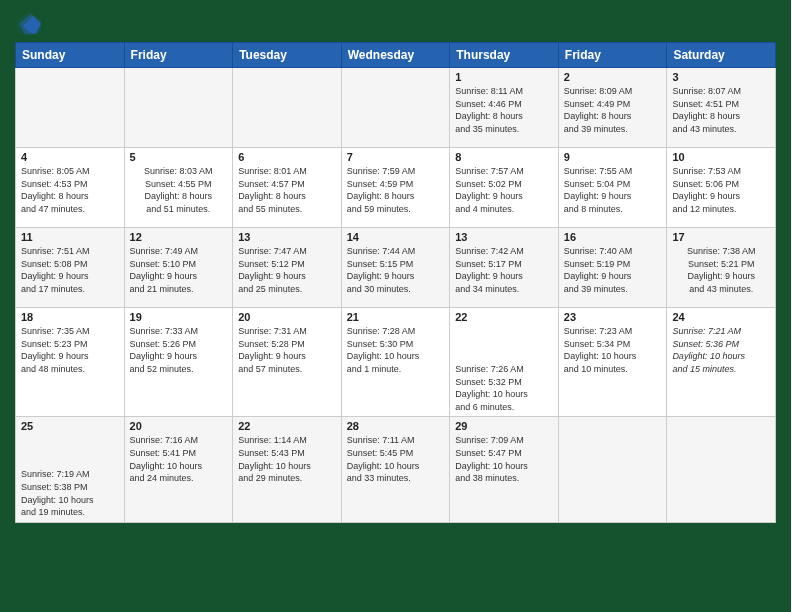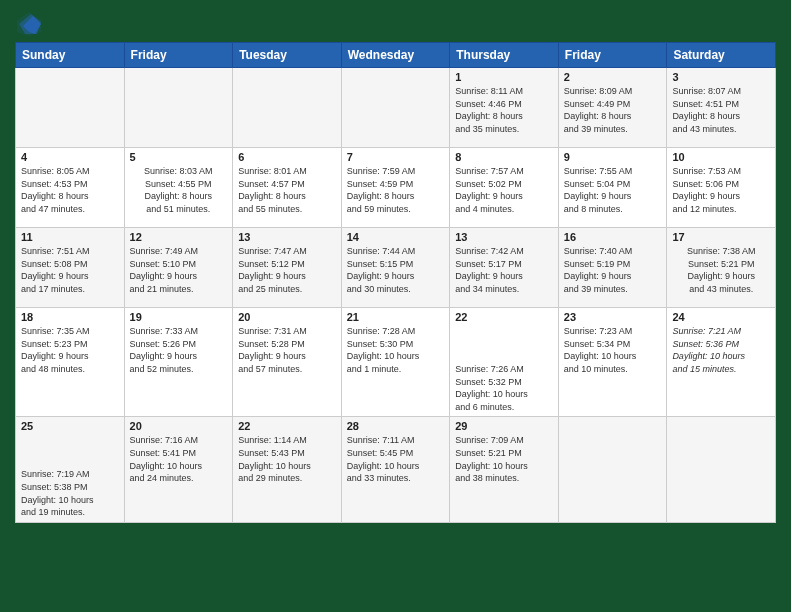--- a/index.html
+++ b/index.html
@@ -341,21 +341,21 @@
           <td>
             <span class="day-num">28</span>
             <div class="day-info" style="white-space: pre-line;">Sunrise: 7:11 AM
 Sunset: 5:45 PM
 Daylight: 10 hours
 and 33 minutes.</div>
           </td>
           <td>
             <span class="day-num">29</span>
             <div class="day-info" style="white-space: pre-line;">Sunrise: 7:09 AM
-Sunset: 5:21 PM
+Sunset: 5:47 PM
 Daylight: 10 hours
 and 38 minutes.</div>
           </td>
           <td class="empty-cell"></td>
           <td class="empty-cell"></td>
         </tr>
       </tbody>
   </table>
 </div>
 

